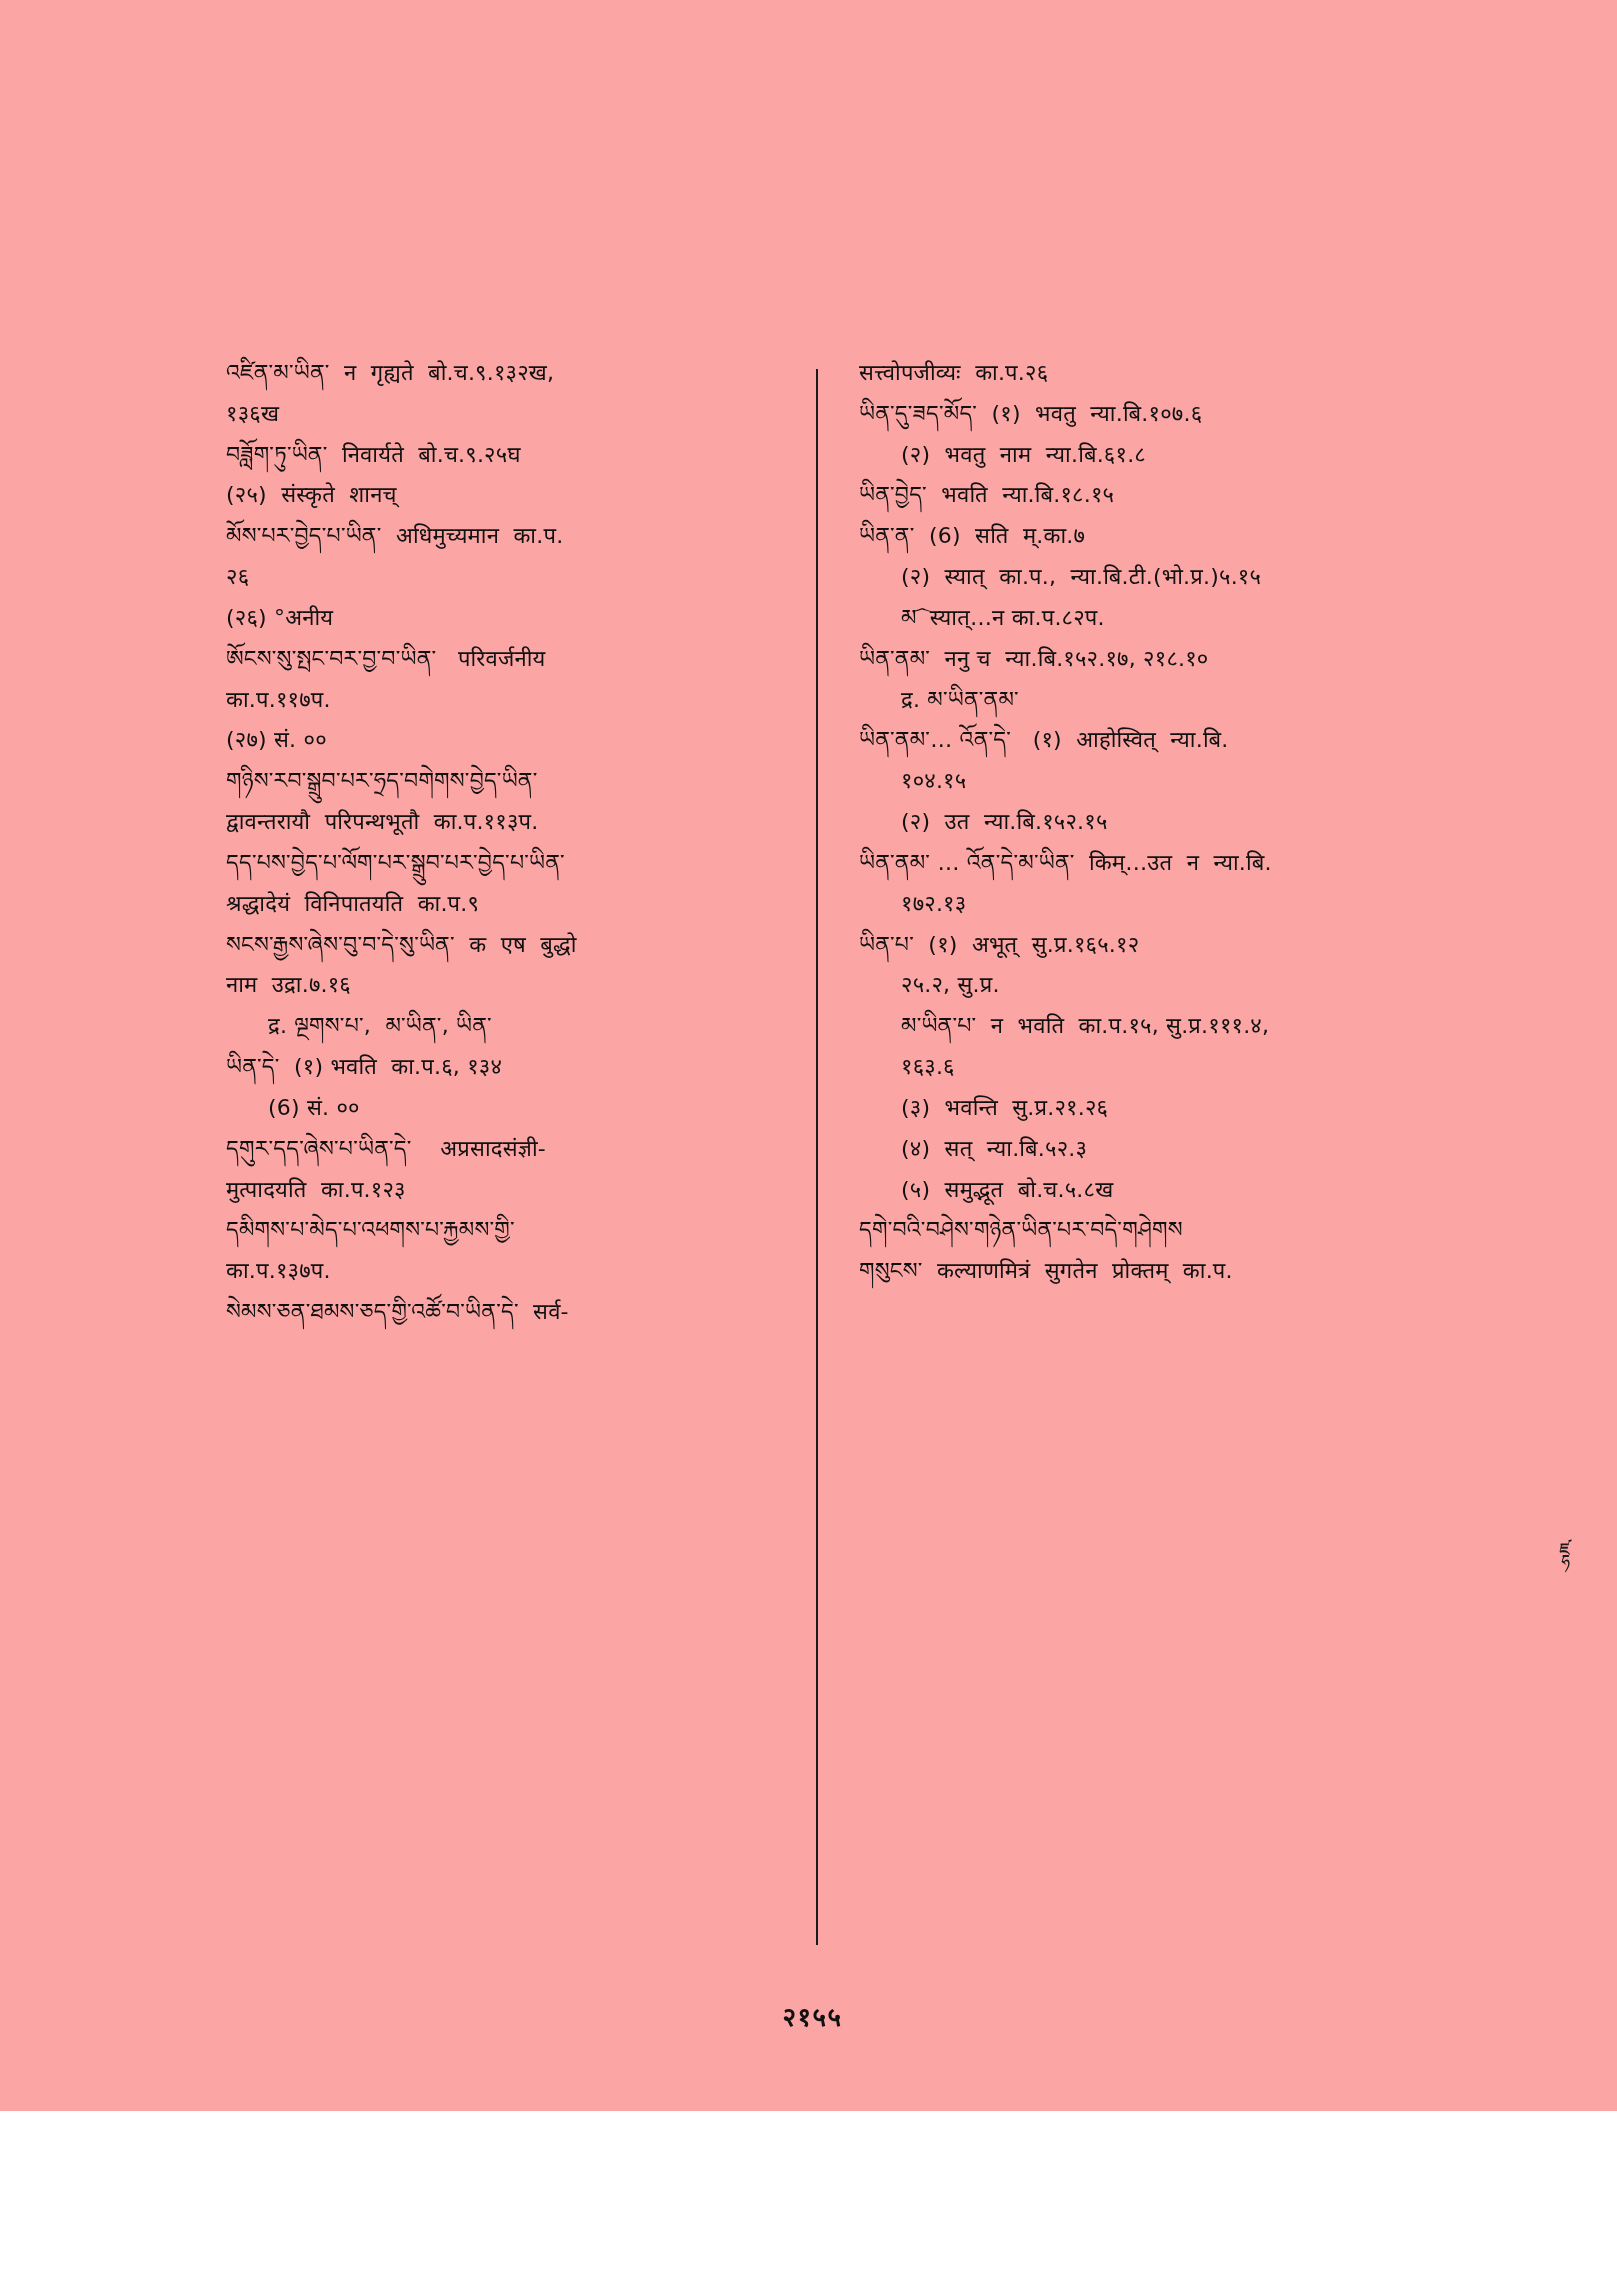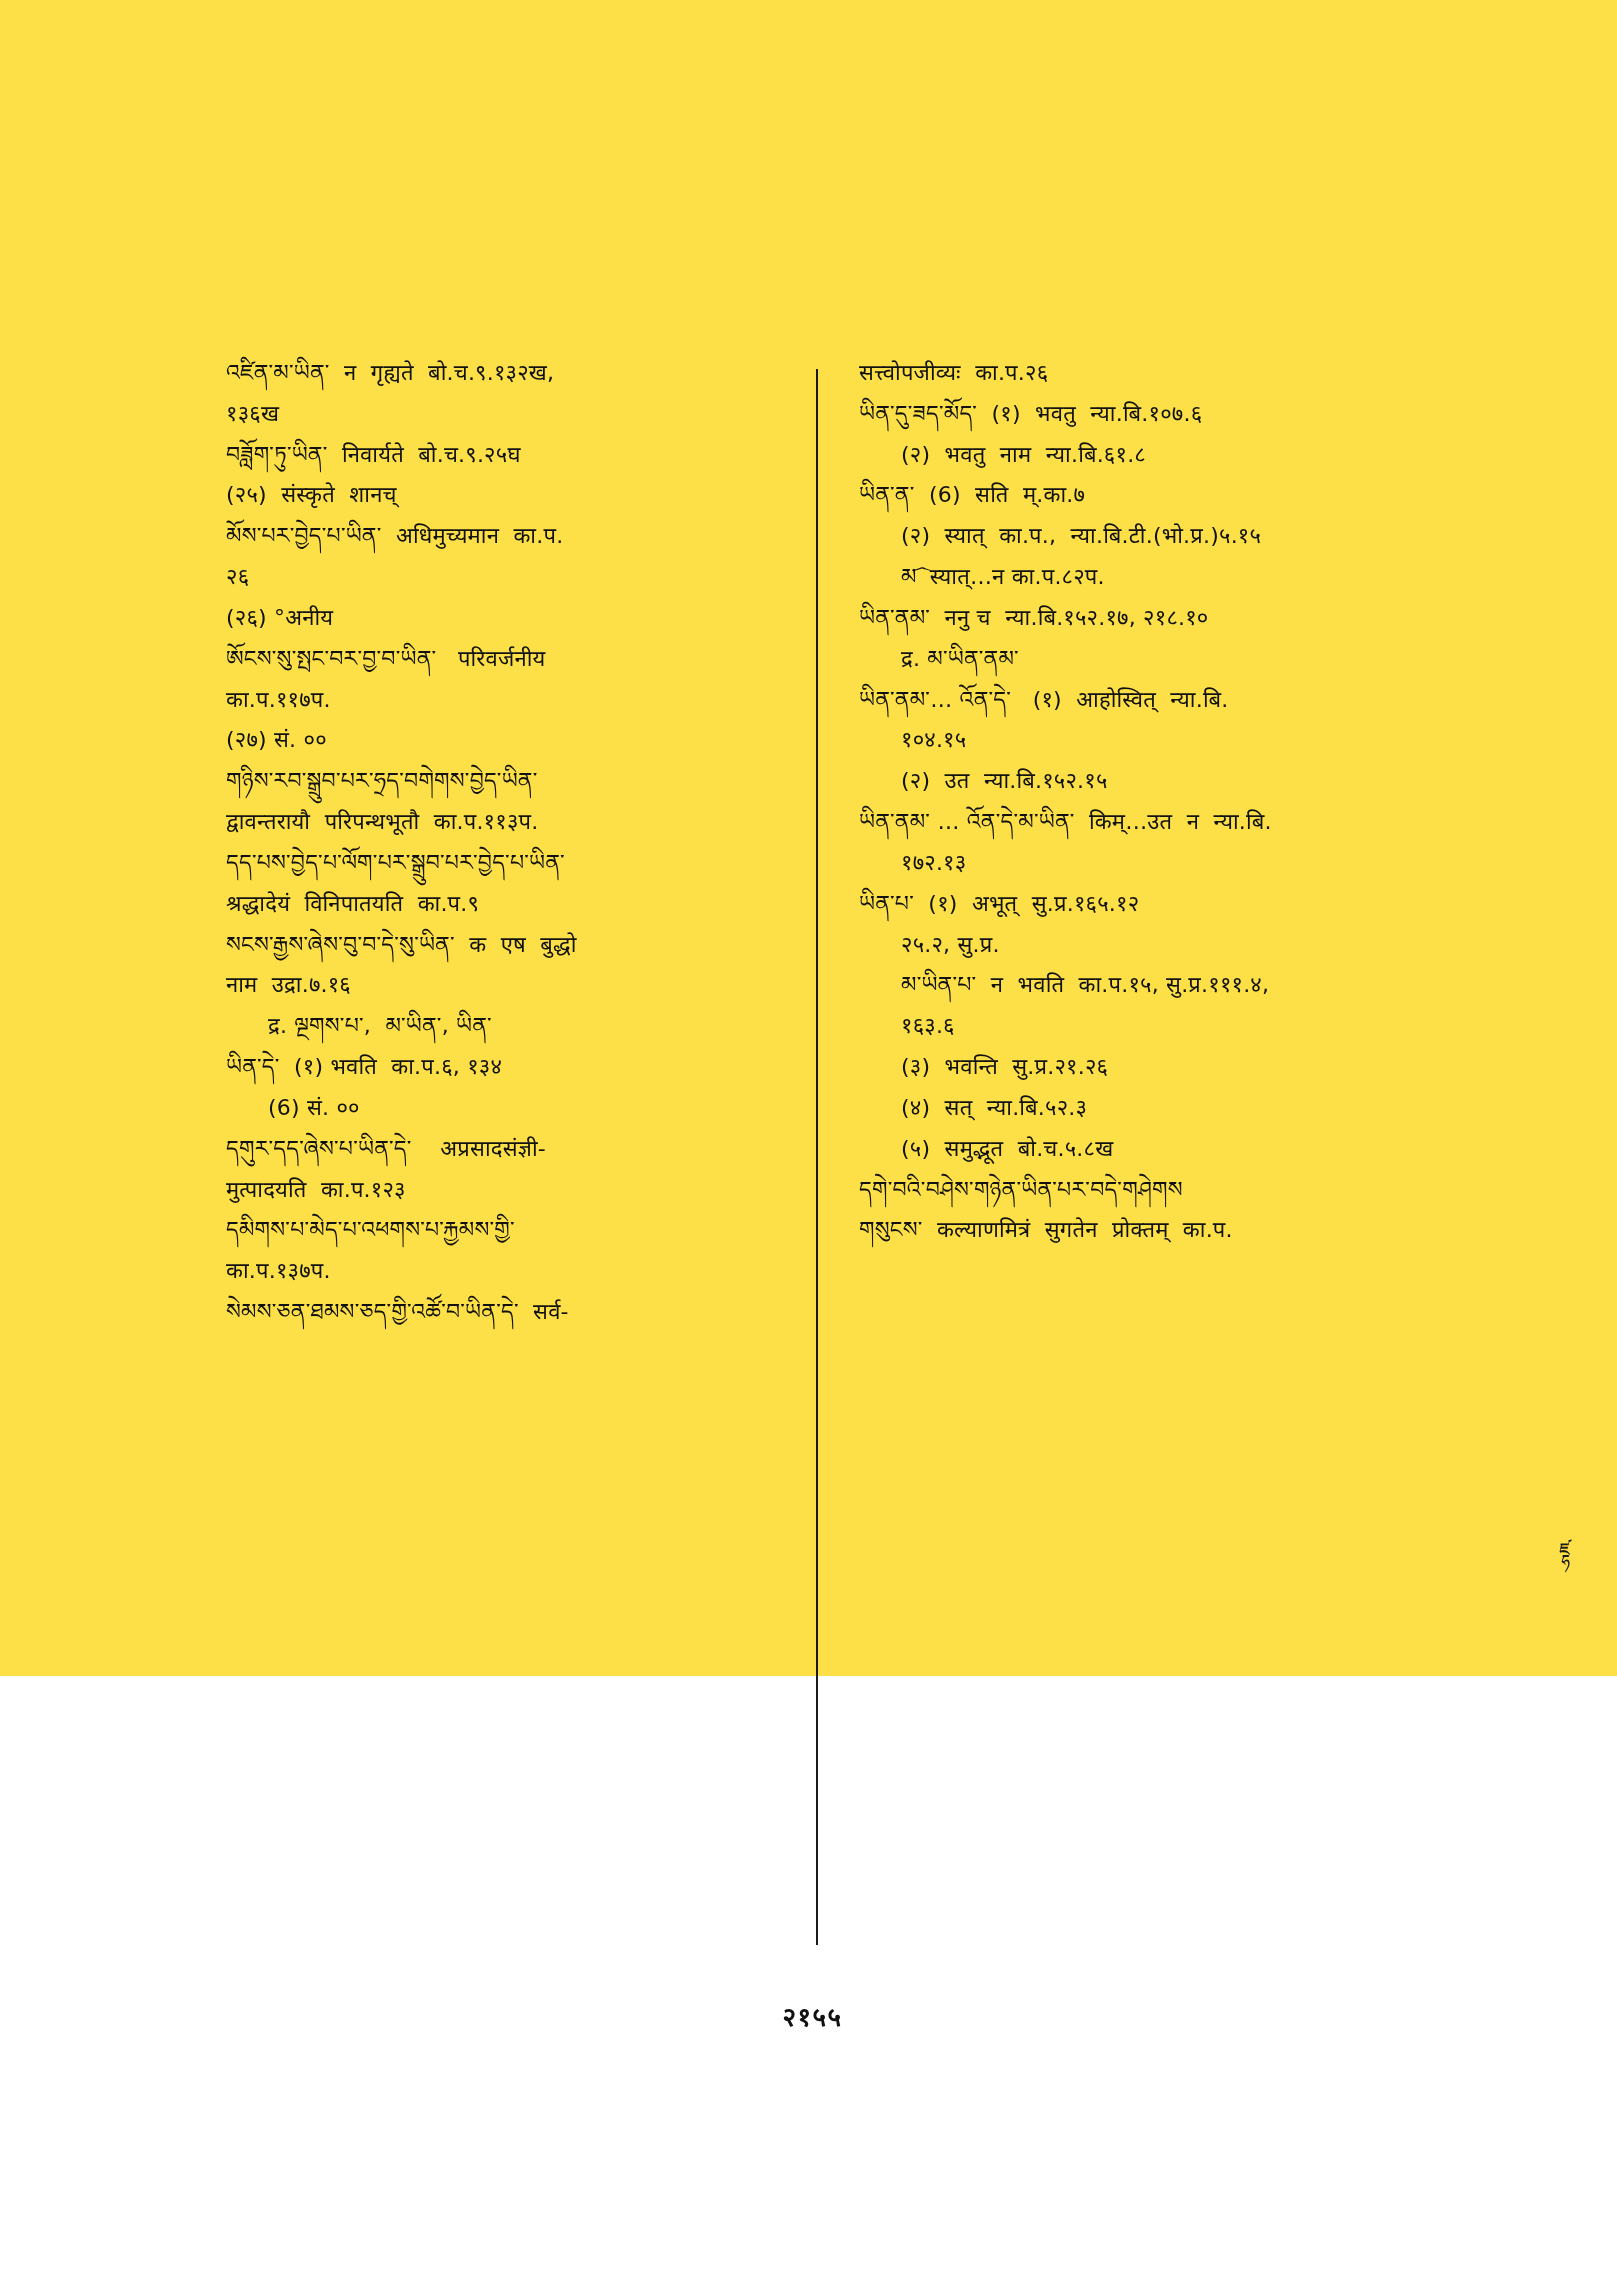--- a/index.html
+++ b/index.html
@@ -13,22 +13,22 @@
     position: relative;
     font-family: "Liberation Serif", serif;
     color: #111111;
     overflow: hidden;
   }
 
   .page {
     position: absolute;
     left: 0; top: 0;
     width: 1617px;
-    height: 1676px;
-    background: #fde047;
+    height: 2111px;
+    background: #fca5a5;
   }
 
   .content {
     position: absolute;
     left: 226px;
     top: 354px;
     width: 1191px;
     height: 1606px;
     display: flex;
     flex-direction: row;
@@ -187,20 +187,23 @@
       <div class="entry mixed">
           <span class="line">सत्त्वोपजीव्यः  का.प.२६</span>
         </div>
       <div class="entry mixed">
           <span class="line">ཡིན་དུ་ཟད་མོད་  (१)  भवतु  न्या.बि.१०७.६</span>
         </div>
       <div class="entry mixed indent-1">
           <span class="line">(२)  भवतु  नाम  न्या.बि.६१.८</span>
         </div>
       <div class="entry mixed">
+          <span class="line">ཡིན་བྱེད་  भवति  न्या.बि.१८.१५</span>
+        </div>
+      <div class="entry mixed">
           <span class="line">ཡིན་ན་  (6)  सति  म्.का.७</span>
         </div>
       <div class="entry mixed indent-1">
           <span class="line">(२)  स्यात्  का.प.,  न्या.बि.टी.(भो.प्र.)५.१५</span>
         </div>
       <div class="entry mixed indent-1">
           <span class="line">མ ᷍ स्यात्…न का.प.८२प.</span>
         </div>
       <div class="entry mixed">
           <span class="line">ཡིན་ནམ་  ननु च  न्या.बि.१५२.१७, २१८.१०</span>

